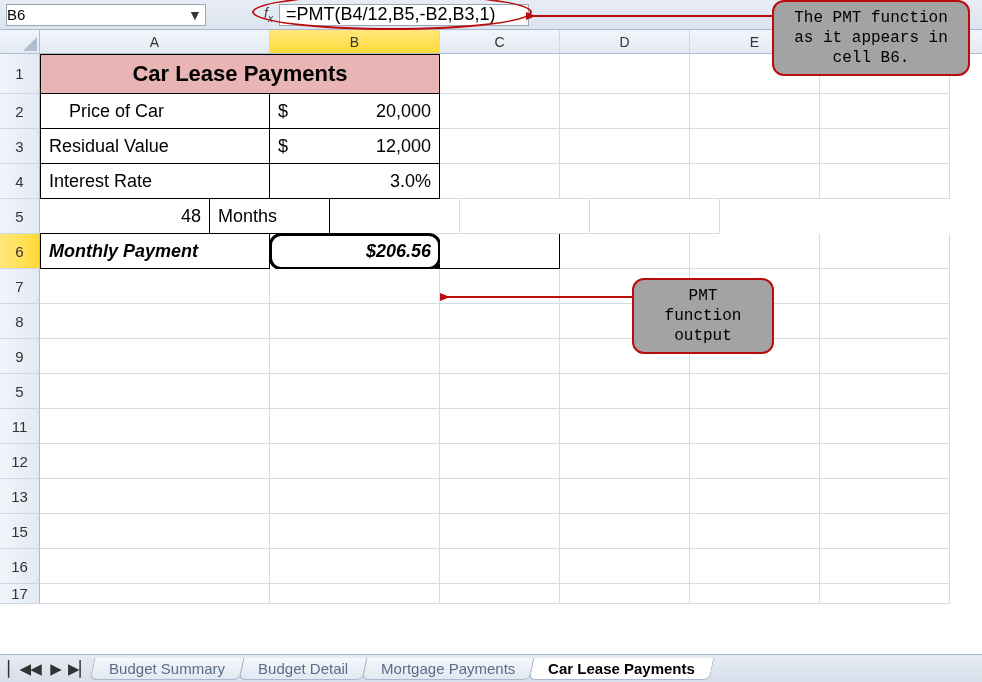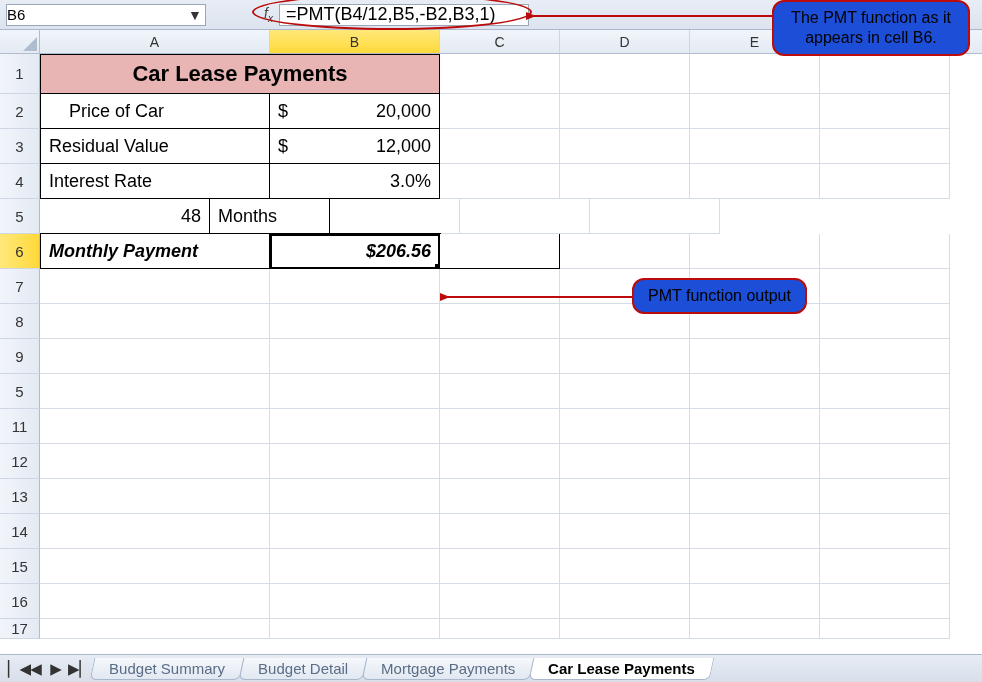--- a/index.html
+++ b/index.html
@@ -139,20 +139,21 @@
   .bordered-l { border-left: 1px solid #000; }
 
   .val-right { justify-content: flex-end; }
   .val-dollar { display:flex; justify-content:space-between; width:100%; }
   .bold { font-weight: bold; font-style: italic; }
 
   
   .selected-cell {
     outline: 3px solid #000;
     outline-offset: -2px;
+    border-radius: 11px;
   }
   .fill-handle {
     position: absolute;
     right: -3px; bottom: -3px;
     width: 7px; height: 7px;
     background: #000;
   }
 
   
   .tab-bar {
@@ -185,31 +186,32 @@
   .sheet-tab.active {
     background: #fff;
     font-weight: bold;
     color: #000;
     z-index: 2;
   }
 
   
   .callout {
     position: absolute;
-    background: #1d4ed8;
+    background: #a3a3a3;
     border: 2px solid #bb0b0b;
     border-radius: 12px;
     padding: 6px 14px;
     font-size: 16px;
     text-align: center;
     color: #000;
     line-height: 1.25;
+    font-family: Liberation Mono, monospace;
   }
   .callout-top { top: 0px; left: 772px; width: 198px; }
-  .callout-mid { top: 278px; left: 632px; width: 175px; }
+  .callout-mid { top: 278px; left: 632px; width: 142px; }
 
   svg.arrow { position: absolute; pointer-events: none; }
 
 </style>
 </head>
 <body>
 
 <div class="formula-bar">
   <div class="name-box">
     <span class="name-box-text">B6</span>
@@ -377,29 +379,20 @@
       <div class="rh">12</div>
       <div class="cell cA"></div>
       <div class="cell cB"></div>
       <div class="cell cC"></div>
       <div class="cell cD"></div>
       <div class="cell cE"></div>
       <div class="cell cF"></div>
     </div>
   <div class="row">
       <div class="rh">13</div>
-      <div class="cell cA"></div>
-      <div class="cell cB"></div>
-      <div class="cell cC"></div>
-      <div class="cell cD"></div>
-      <div class="cell cE"></div>
-      <div class="cell cF"></div>
-    </div>
-  <div class="row">
-      <div class="rh">14</div>
       <div class="cell cA"></div>
       <div class="cell cB"></div>
       <div class="cell cC"></div>
       <div class="cell cD"></div>
       <div class="cell cE"></div>
       <div class="cell cF"></div>
     </div>
   <div class="row">
       <div class="rh">15</div>
       <div class="cell cA"></div>

